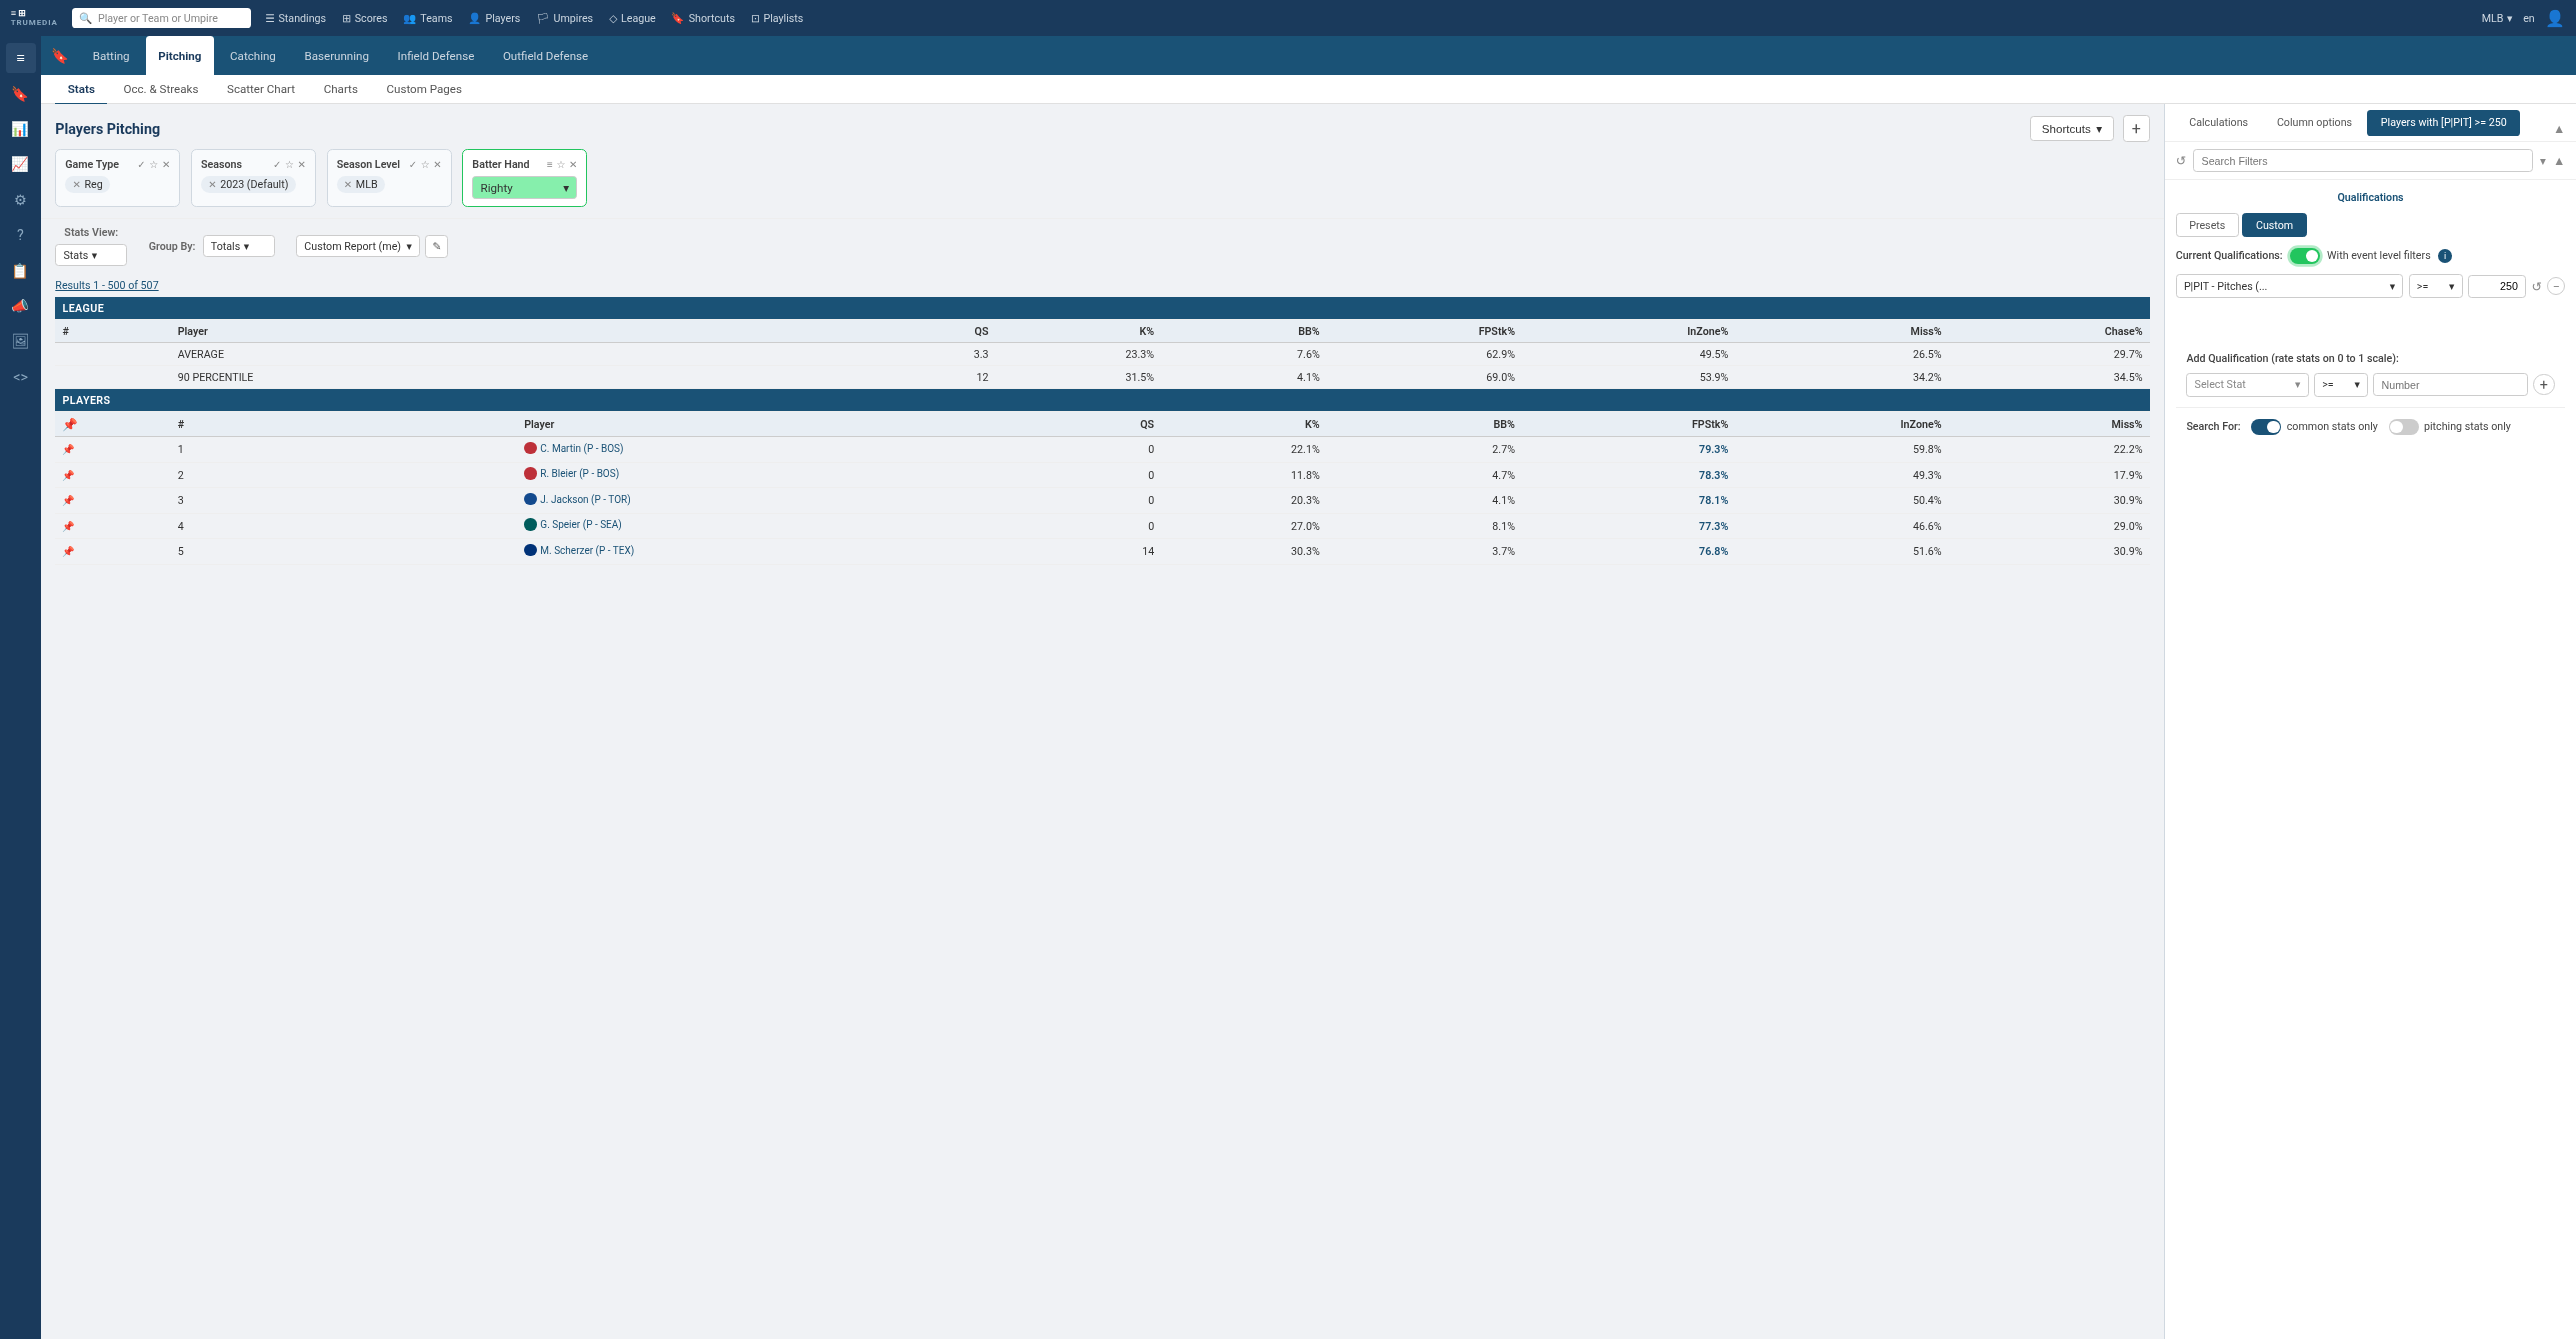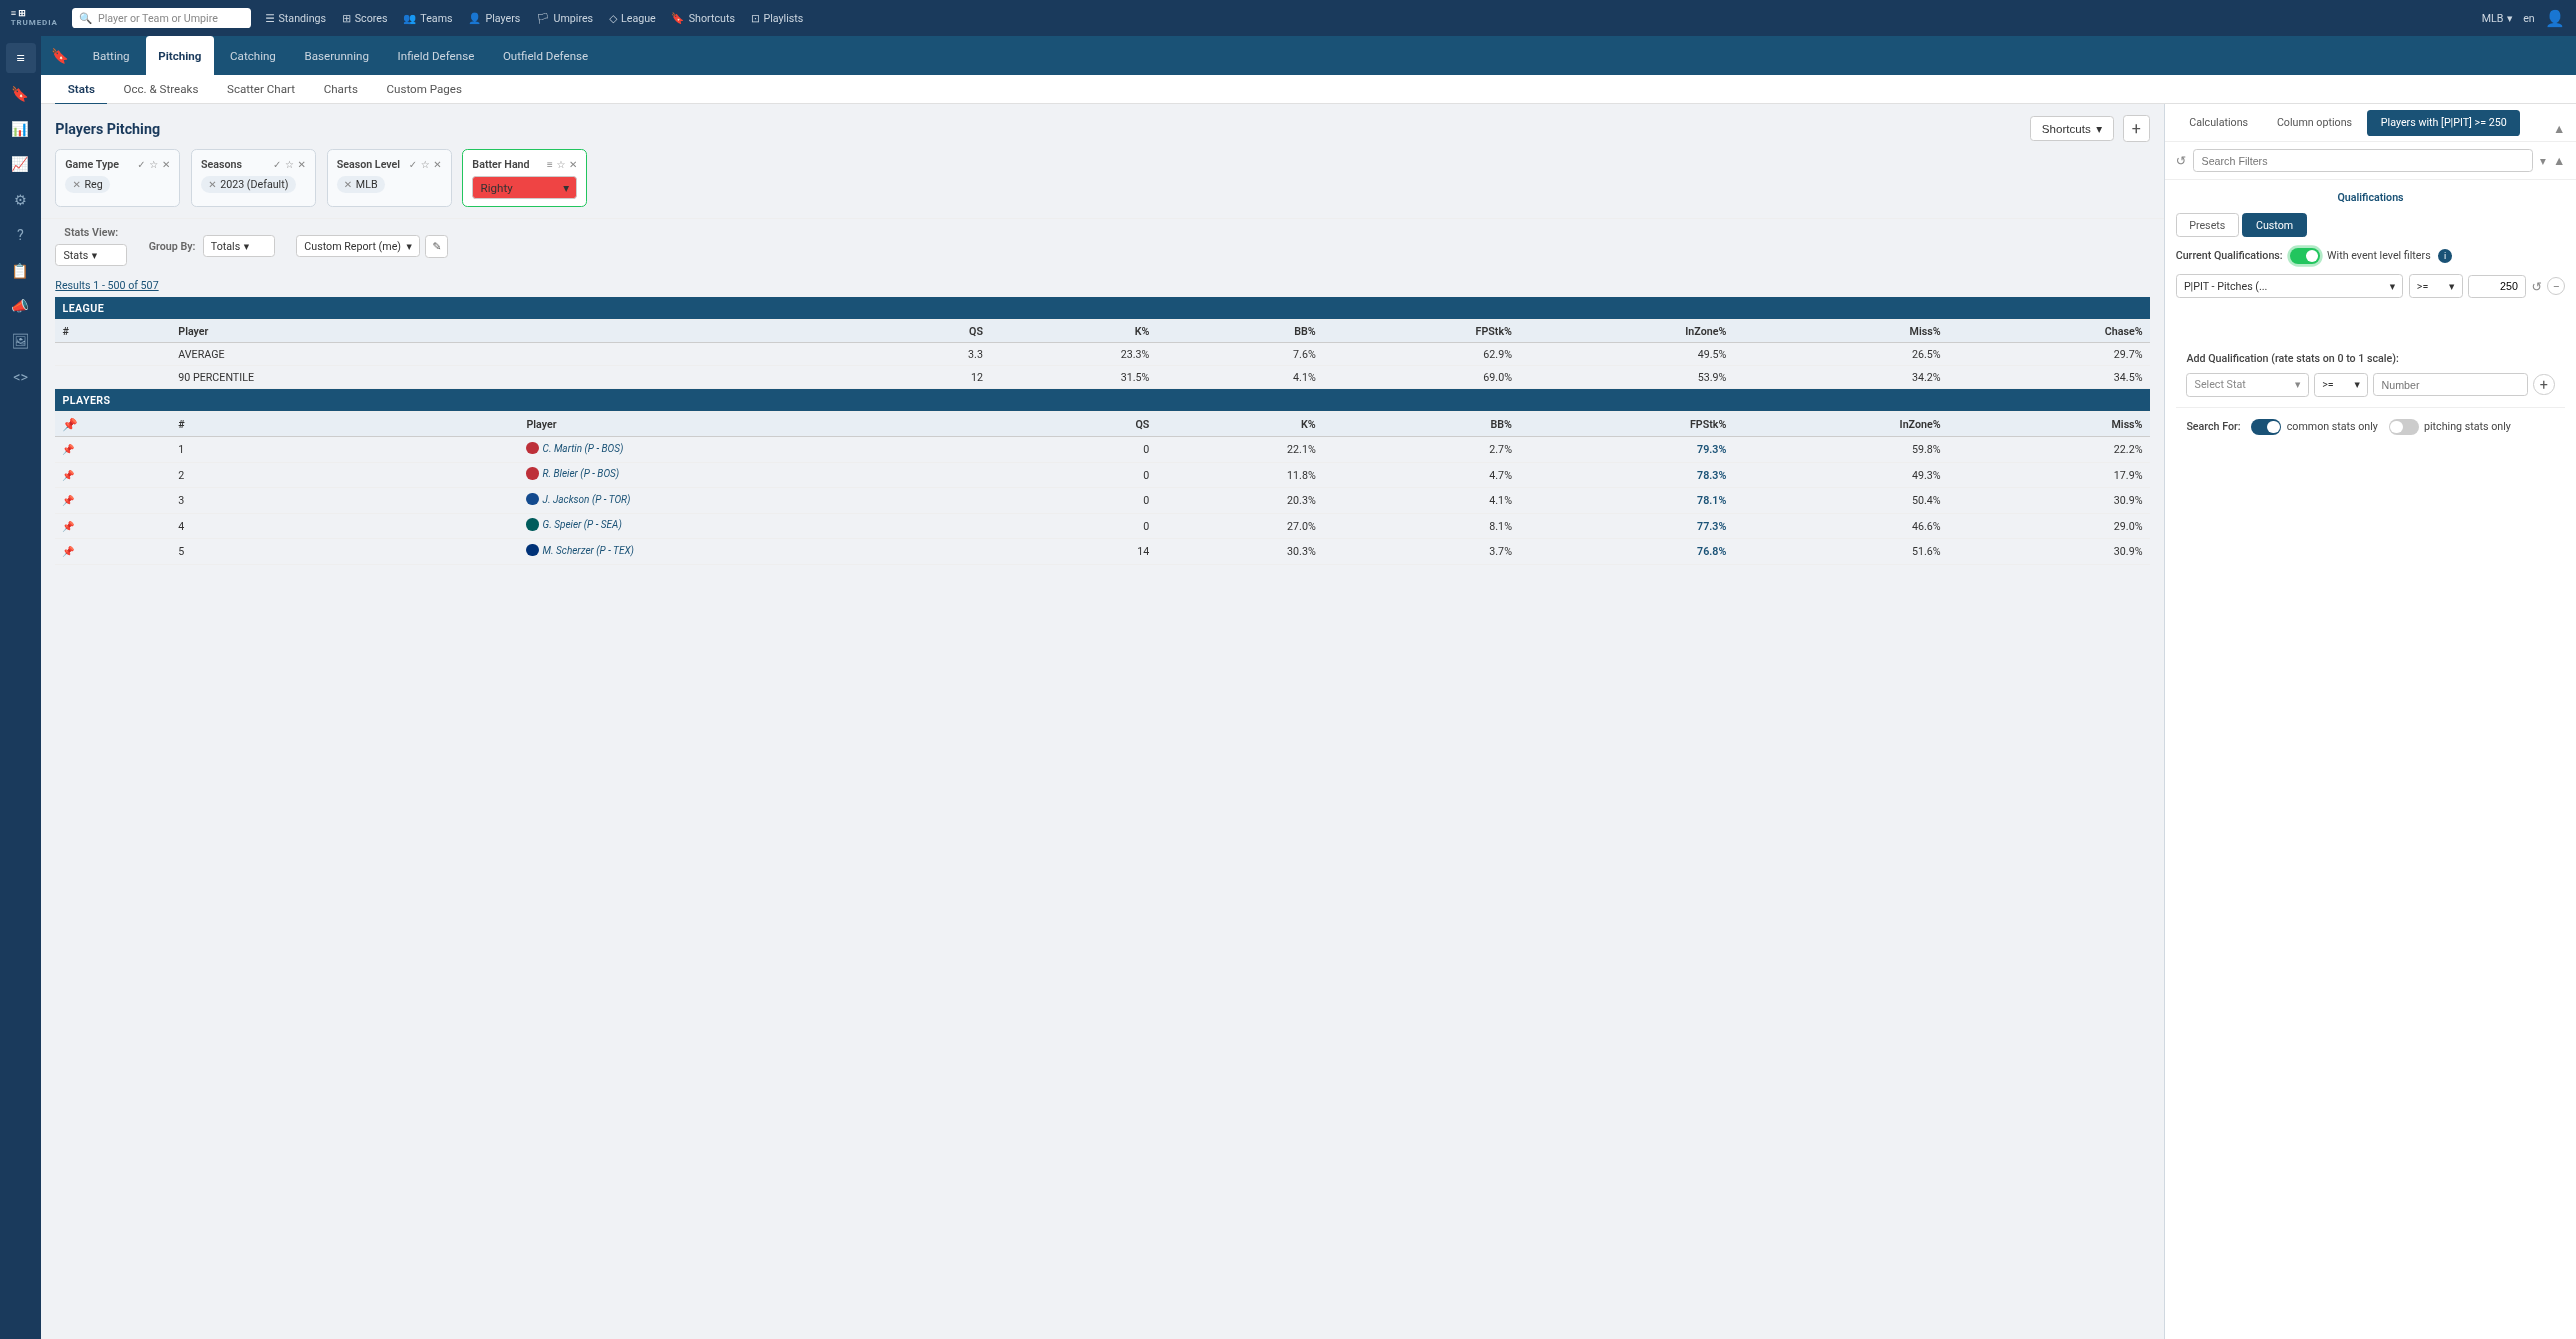--- a/index.html
+++ b/index.html
@@ -237,21 +237,21 @@
     }
     .filter-tag .x { color: #888; cursor: pointer; font-size: 10px; }
     .filter-dropdown {
       display: flex;
       align-items: center;
       justify-content: space-between;
       border: 0.9px solid #ccc;
       border-radius: 3.6px;
       padding: 3.6px 7.2px;
       font-size: 11.6px;
-      background: #ef4444;
+      background: #86efac;
       cursor: pointer;
       min-width: 90px;
       text-align: right;
     }
 
     
     .stats-view-row {
       padding: 7.2px 14.3px;
       display: flex;
       align-items: center;
@@ -347,21 +347,21 @@
       align-items: center;
       gap: 3.6px;
       font-size: 10px;
     }
     .team-dot {
       width: 12.5px;
       height: 12.5px;
       border-radius: 50%;
       display: inline-block;
     }
-    .player-link { color: #1a5276; text-decoration: none; cursor: pointer; font-style: italic; }
+    .player-link { color: #1a5276; text-decoration: none; cursor: pointer; }
 
     
     .right-panel {
       width: 412px;
       border-left: 0.9px solid #d0d8e0;
       background: white;
       display: flex;
       flex-direction: column;
       flex-shrink: 0;
     }

